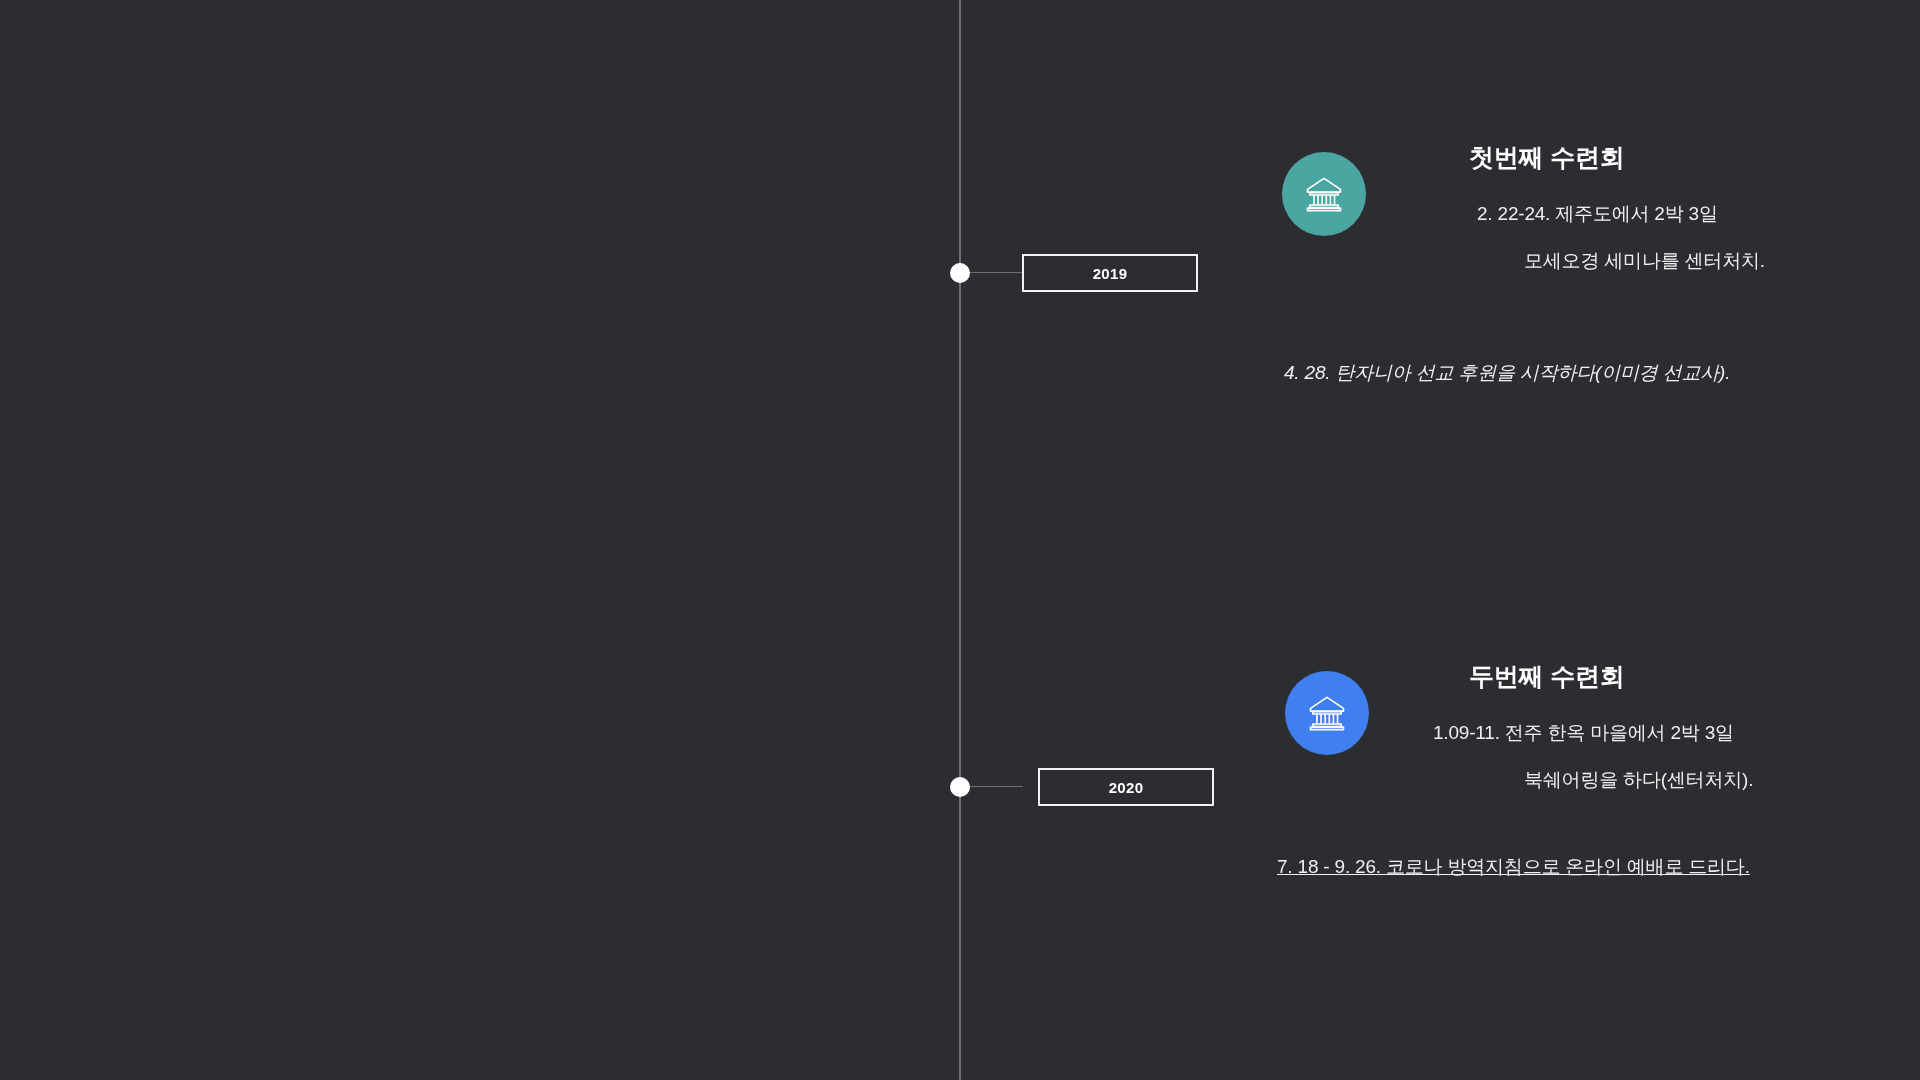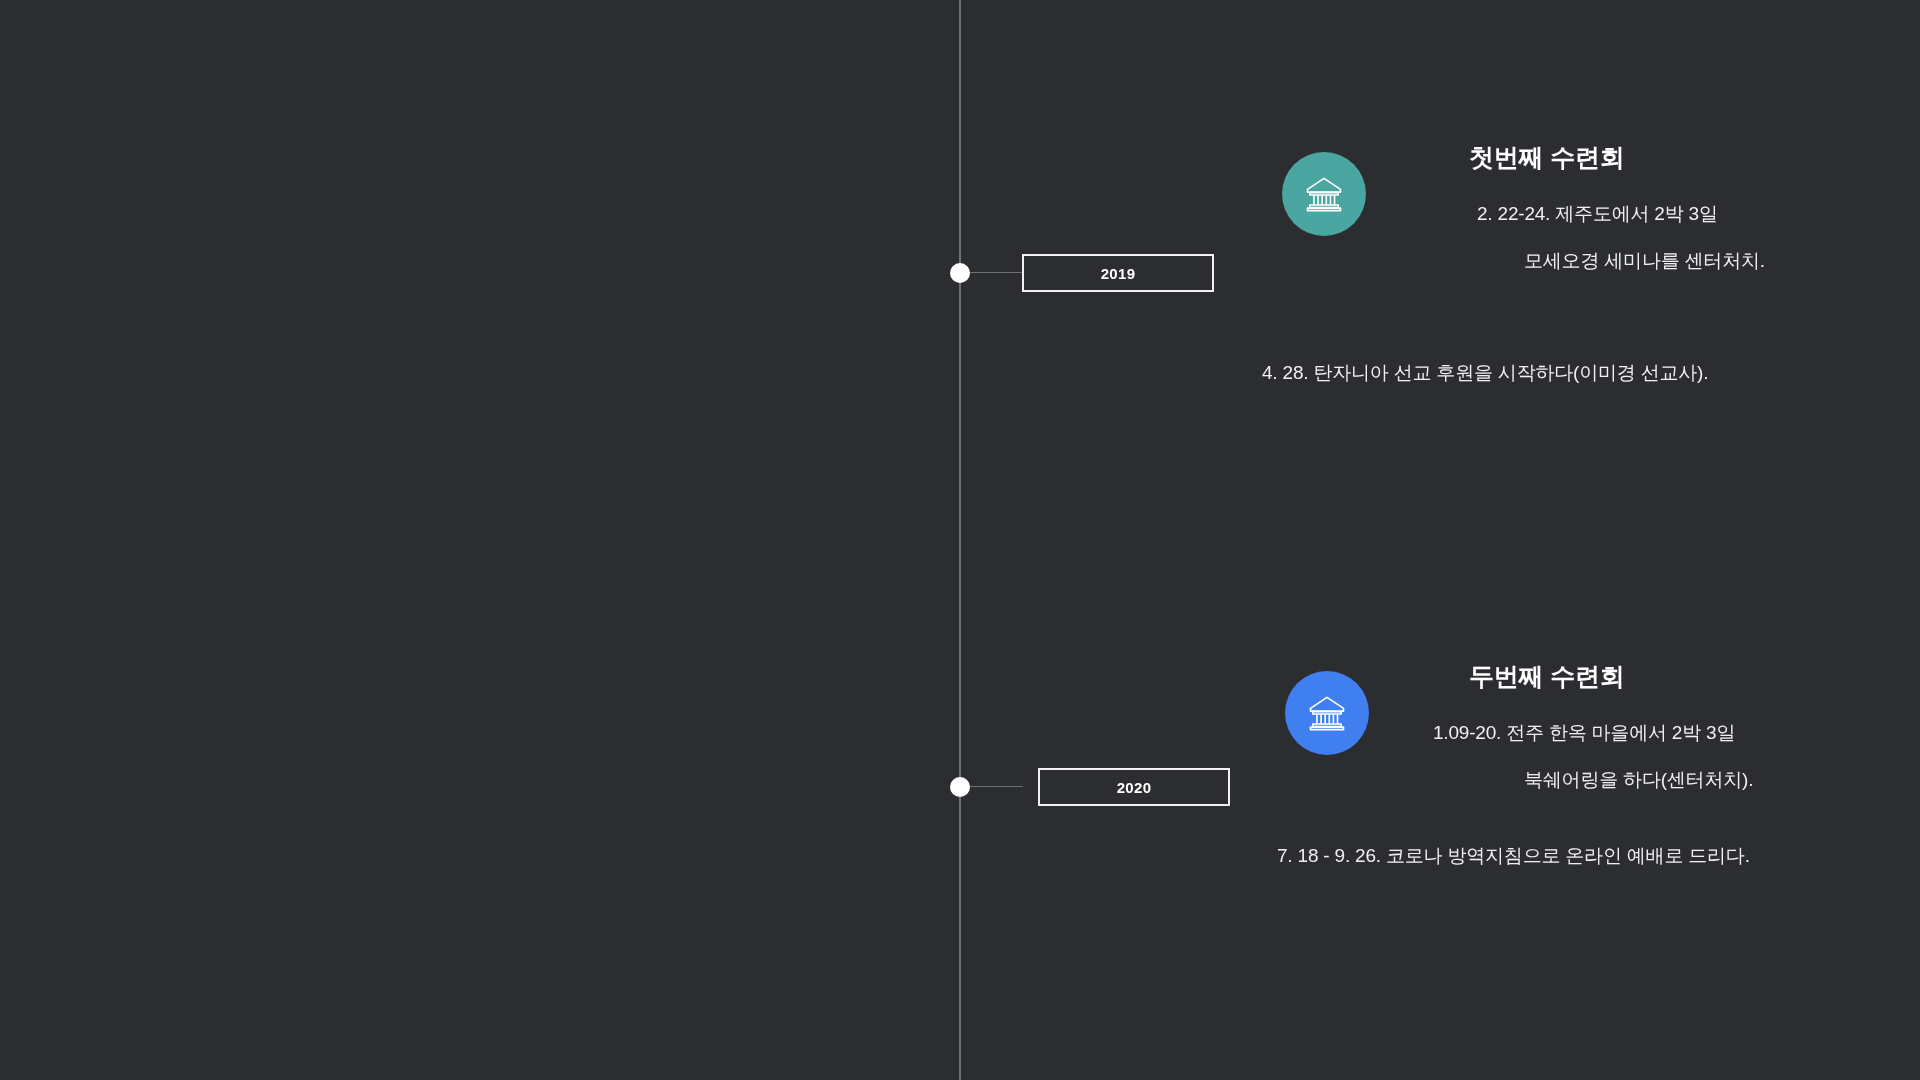--- a/index.html
+++ b/index.html
@@ -55,21 +55,21 @@
     position: absolute;
     left: 970px;
     width: 53px;
     height: 1px;
     background: #6c6f75;
   }
 
   .year-box {
     position: absolute;
     left: 1022px;
-    width: 192px;
+    width: 176px;
     height: 38px;
     box-sizing: border-box;
     border: 2px solid #f1f1f1;
     background: transparent;
     display: flex;
     align-items: center;
     justify-content: center;
   }
   .year-label {
     font-size: 15px;
@@ -149,21 +149,21 @@
       </svg>
     </div>
 
     <div class="content" style="left:1100px; top:142px; width:720px;">
       <div class="entry-title" style="position:absolute; left:333px; top:0;">첫번째 수련회</div>
 
       <div class="entry-line" style="left:333px; top:60px;margin-left:44px;">2. 22-24. 제주도에서 2박 3일</div>
 
       <div class="entry-line" style="left:424px; top:107px;">모세오경 세미나를 센터처치.</div>
 
-      <div class="entry-line" style="left:162px; top:219px;">4. 28. 탄자니아 선교 후원을 시작하다(이미경 선교사).</div>
+      <div class="entry-line" style="left:184px; top:219px;font-style:italic;">4. 28. 탄자니아 선교 후원을 시작하다(이미경 선교사).</div>
     </div>
   </div>
 
   <div class="entry">
 
     <div class="node-dot" style="top:777px;"></div>
     <div class="connector" style="top:786px;"></div>
 
     <div class="year-box" style="top:768px;margin-left:16px;">
       <span class="year-label">2020</span>
@@ -180,21 +180,21 @@
         <line x1="31" y1="25.6" x2="31" y2="36"></line>
         <line x1="35.5" y1="25.6" x2="35.5" y2="36"></line>
         <rect x="8.5" y="36" width="31" height="2.8"></rect>
         <rect x="6" y="39.4" width="36" height="2.8"></rect>
       </svg>
     </div>
 
     <div class="content" style="left:1100px; top:661px; width:720px;">
       <div class="entry-title" style="position:absolute; left:333px; top:0;">두번째 수련회</div>
 
-      <div class="entry-line" style="left:333px; top:60px;">1.09-20. 전주 한옥 마을에서 2박 3일</div>
+      <div class="entry-line" style="left:333px; top:60px;">1.09-11. 전주 한옥 마을에서 2박 3일</div>
 
       <div class="entry-line" style="left:424px; top:107px;">북쉐어링을 하다(센터처치).</div>
 
-      <div class="entry-line" style="left:177px; top:183px;">7. 18 - 9. 26. 코로나 방역지침으로 온라인 예배로 드리다.</div>
+      <div class="entry-line" style="left:177px; top:194px;text-decoration:underline;">7. 18 - 9. 26. 코로나 방역지침으로 온라인 예배로 드리다.</div>
     </div>
   </div>
 
 </div>
 
 </body></html>

